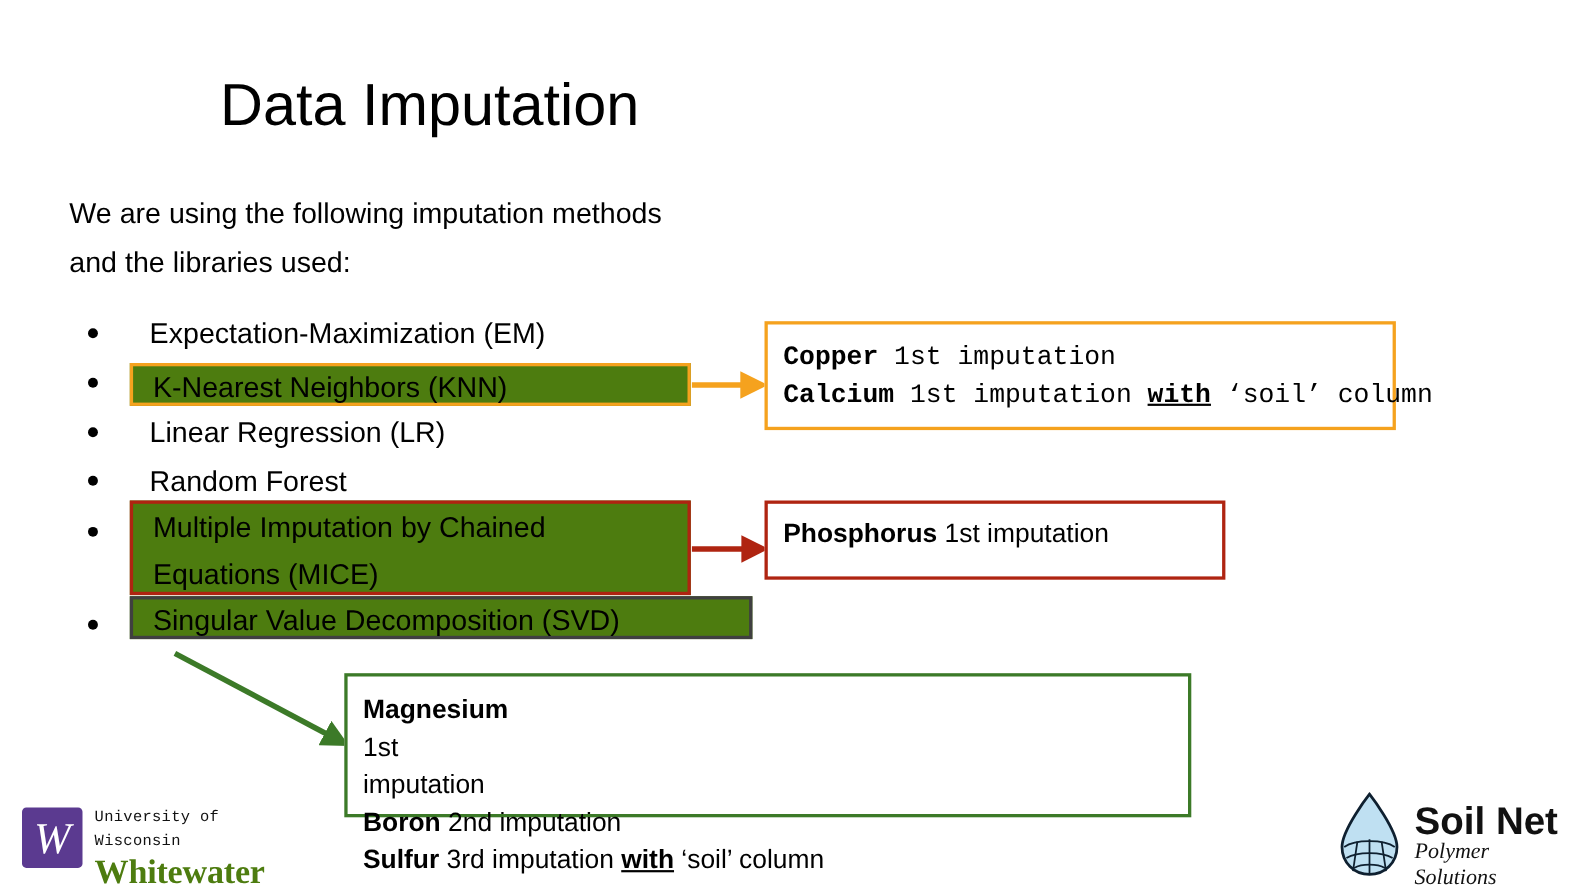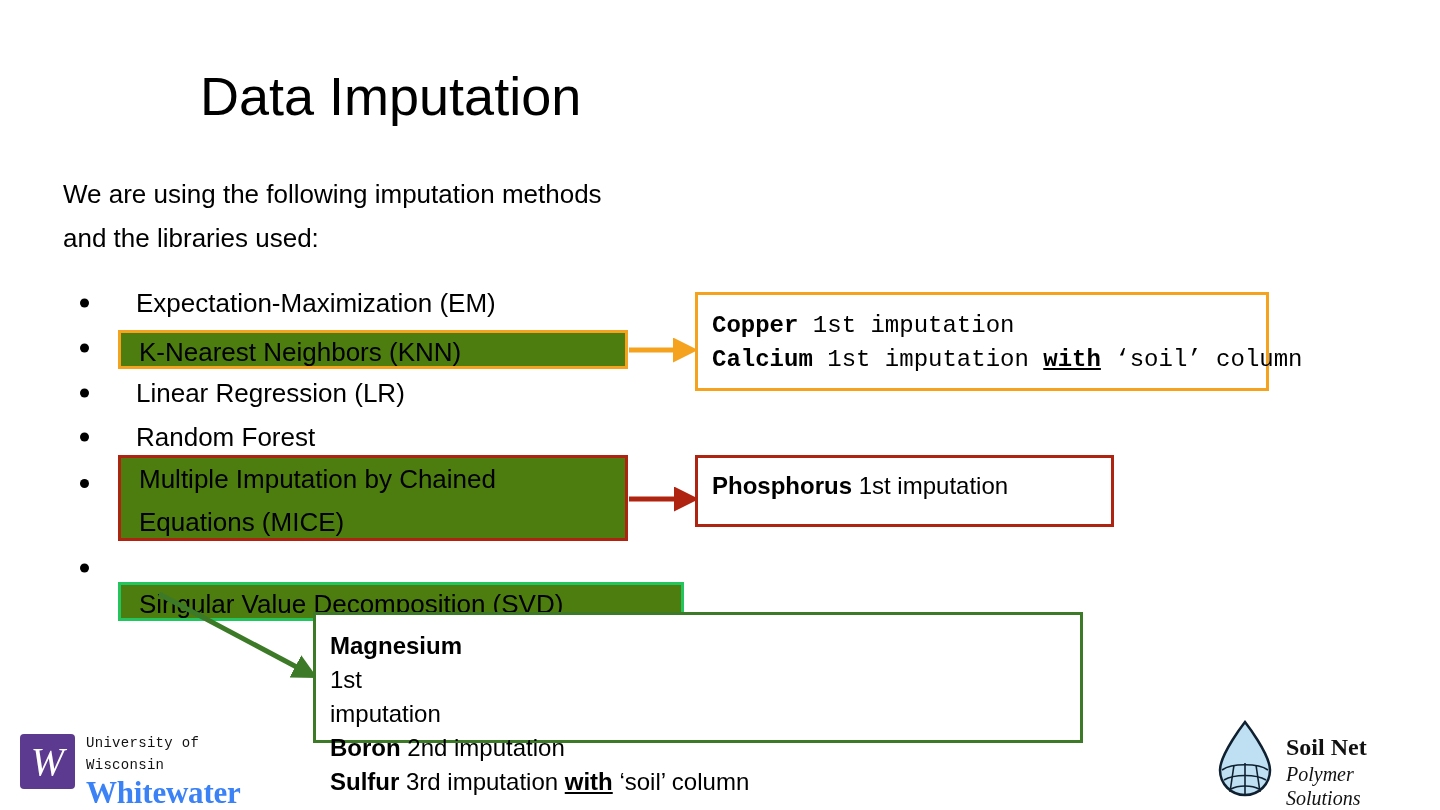--- a/index.html
+++ b/index.html
@@ -97,23 +97,23 @@
     left: 118px; top: 330px;
     width: 510px; height: 39px;
     border: 3px solid #F5A21E;
   }
   #mice-box {
     left: 118px; top: 455px;
     width: 510px; height: 86px;
     border: 3px solid #AF2411;
   }
   #svd-box {
-    left: 118px; top: 582px;
+    left: 118px; top: 542px;
     width: 566px; height: 39px;
-    border: 3px solid #22c55e;
+    border: 3px solid #404040;
   }
   .hl-text {
     position: absolute;
     left: 18px;
     top: 0;
     font-size: 26px;
     line-height: 39px;
     white-space: nowrap;
   }
   #mice-box .hl-text {
@@ -199,38 +199,38 @@
     font-size: 14px;
     line-height: 22px;
     color: #111;
     letter-spacing: 0.3px;
   }
   .uww-line2 {
     font-family: "Liberation Serif", serif;
     font-size: 31px;
     line-height: 34px;
     font-weight: 700;
-    color: #3b82f6;
+    color: #4d7c0f;
     letter-spacing: -0.2px;
   }
 
   #soilnet-logo {
     position: absolute;
     left: 1210px; top: 718px;
     width: 222px; height: 82px;
   }
   .soilnet-text {
     position: absolute;
     left: 76px;
     top: 14px;
   }
   .sn-line1 {
-    font-family: Liberation Serif, serif;
+    font-family: Liberation Sans, sans-serif;
     font-weight: 700;
-    font-size: 24px;
+    font-size: 35px;
     line-height: 30px;
     color: #111;
   }
   .sn-line2 {
     font-family: "Liberation Serif", serif;
     font-style: italic;
     font-size: 20px;
     line-height: 24px;
     color: #111;
   }

